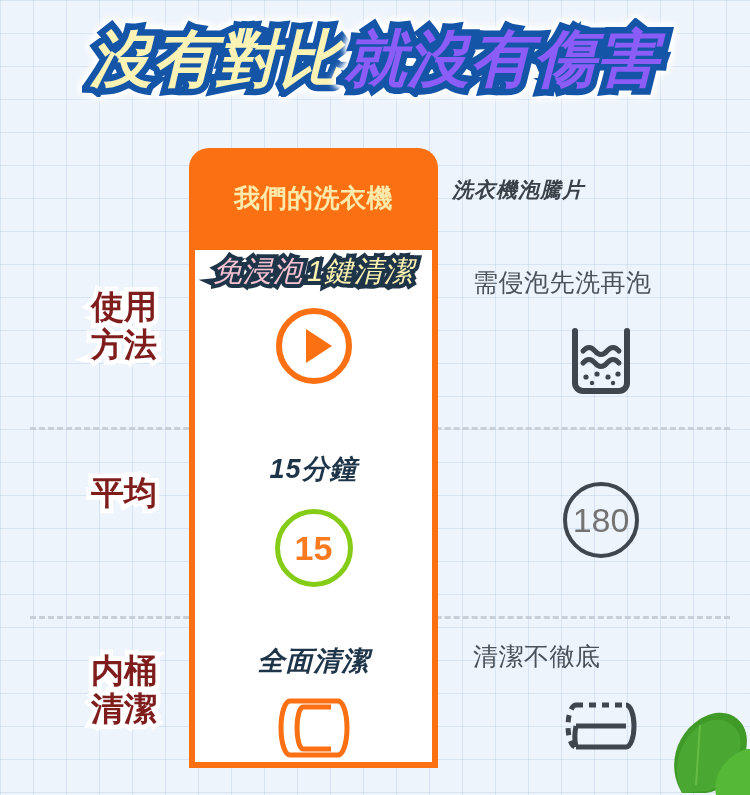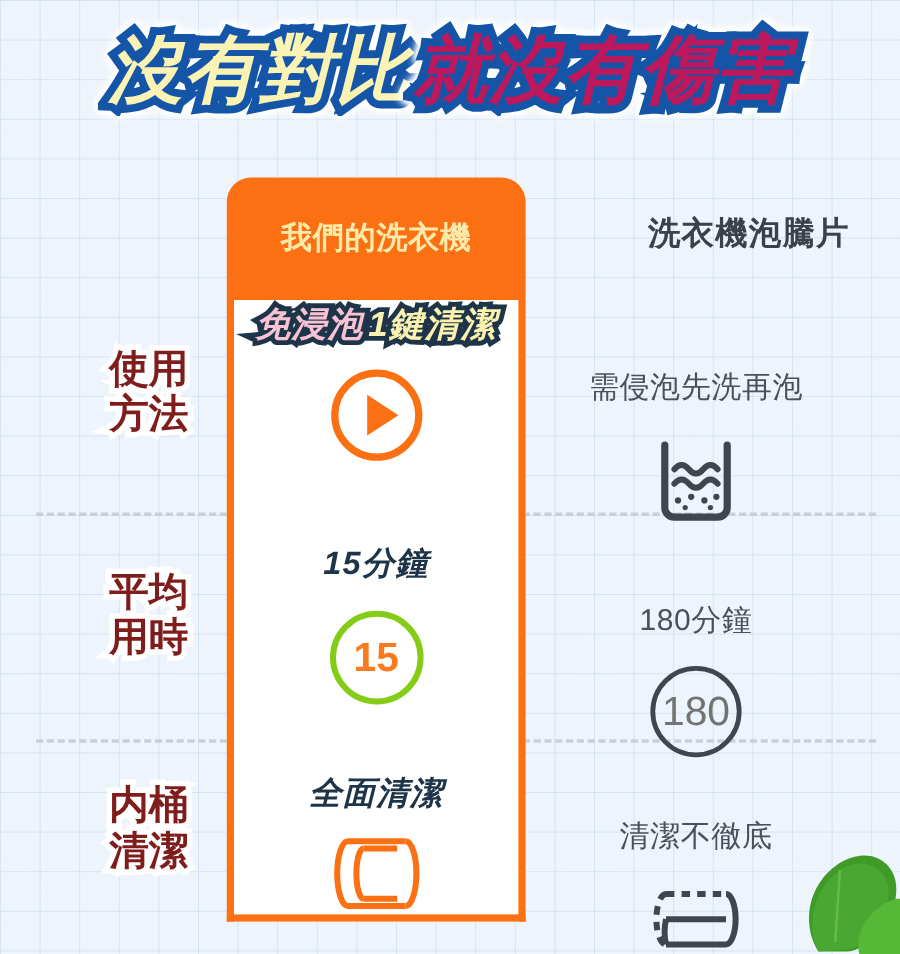--- a/index.html
+++ b/index.html
@@ -34,21 +34,21 @@
     font-size:62px;
     font-weight:bold;
     font-style:italic;
     letter-spacing:1px;
     line-height:1.05;
     -webkit-text-stroke:13px #1455a8;
     paint-order:stroke fill;
     filter:drop-shadow(0 0 3px #ffffff) drop-shadow(0 0 3px #ffffff) drop-shadow(0 0 2px #ffffff);
   }
   .ttl-a { color:#fbf3b4; }
-  .ttl-b { color:#be185d; margin-left:2px; }
+  .ttl-b { color:#8b5cf6; margin-left:2px; }
 
   
   .rowlabel {
     position:absolute;
     left:58px; width:132px;
     text-align:center;
     font-size:33px;
     font-weight:bold;
     line-height:1.16;
     color:#7f1d1d;
@@ -94,48 +94,46 @@
     position:relative;
     display:flex; flex-direction:column;
     align-items:center;
   }
   .cellL-1 { height:175px; padding-top:6px; }
   .cellL-2 { height:196px; padding-top:26px; }
   .cellL-3 { height:147px; padding-top:22px; }
 
   
   .badge {
-    font-size:29px; font-weight:bold; font-style:italic;
+    font-size:29px; font-weight:normal; font-style:italic;
     letter-spacing:1px;
     white-space:nowrap;
     -webkit-text-stroke:8px #1e3448;
     paint-order:stroke fill;
     line-height:1.1;
   }
   .badge .pink { color:#f7c3d2; }
   .badge .yellow { color:#fbf2b0; margin-left:4px; }
 
   .lcap {
     font-size:27px; font-weight:bold; font-style:italic;
     color:#1e3448; letter-spacing:1px;
   }
 
   
   .cellR {
     position:absolute;
-    left:452px; width:256px;
-    text-align:center;
+    left:473px; width:256px;
     z-index:2;
     color:#454c55;
-    margin-top:40px;
   }
   .rhead {
     position:absolute; left:452px; top:176px; width:256px;
-    text-align:right;
-    font-size:27px; font-weight:bold; 
+    text-align:left;
+    font-size:21px; font-weight:bold; font-style:italic;
     color:#3a4148; letter-spacing:1px;
     z-index:2;
   }
   .rcap { font-size:25px; color:#4a5159; letter-spacing:.5px; }
 
   
   .ic { display:block; margin:0 auto; }
 
   .numcircle {
     width:72px; height:72px; border-radius:50%;
@@ -160,21 +158,20 @@
 
 <div class="sep" style="top:427px;"></div>
 <div class="sep" style="top:616px;"></div>
 
 <div class="rowlabel" style="top:288px;">
   <span>使用</span>
   <span>方法</span>
 </div>
 <div class="rowlabel" style="top:474px;">
   <span>平均</span>
-  <span>用時</span>
 </div>
 <div class="rowlabel" style="top:652px;">
   <span>内桶</span>
   <span>清潔</span>
 </div>
 
 <div class="rhead">洗衣機泡騰片</div>
 
 <div class="cellR" style="top:266px;">
   <div class="rcap">需侵泡先洗再泡</div>
@@ -187,21 +184,20 @@
       <circle cx="34" cy="49" r="2.6" fill="#3f464e"></circle>
       <circle cx="45" cy="52" r="2.6" fill="#3f464e"></circle>
       <circle cx="55" cy="49" r="2.6" fill="#3f464e"></circle>
       <circle cx="29" cy="58" r="2.2" fill="#3f464e"></circle>
       <circle cx="50" cy="58" r="2.2" fill="#3f464e"></circle>
     </svg>
   </div>
 </div>
 
 <div class="cellR" style="top:460px;">
-  <div class="rcap">180分鐘</div>
   <div class="numcircle gray" style="width:76px;height:76px;margin-top:22px;">
     <span>180</span>
   </div>
 </div>
 
 <div class="cellR" style="top:640px;">
   <div class="rcap">清潔不徹底</div>
   <div style="margin-top:22px;">
     <svg class="ic" width="78" height="62" viewBox="0 0 78 62" fill="none">
       <path d="M14 10 a8 21 0 0 0 0 42" stroke="#3f464e" stroke-width="5" stroke-dasharray="7 6" fill="none"></path>

